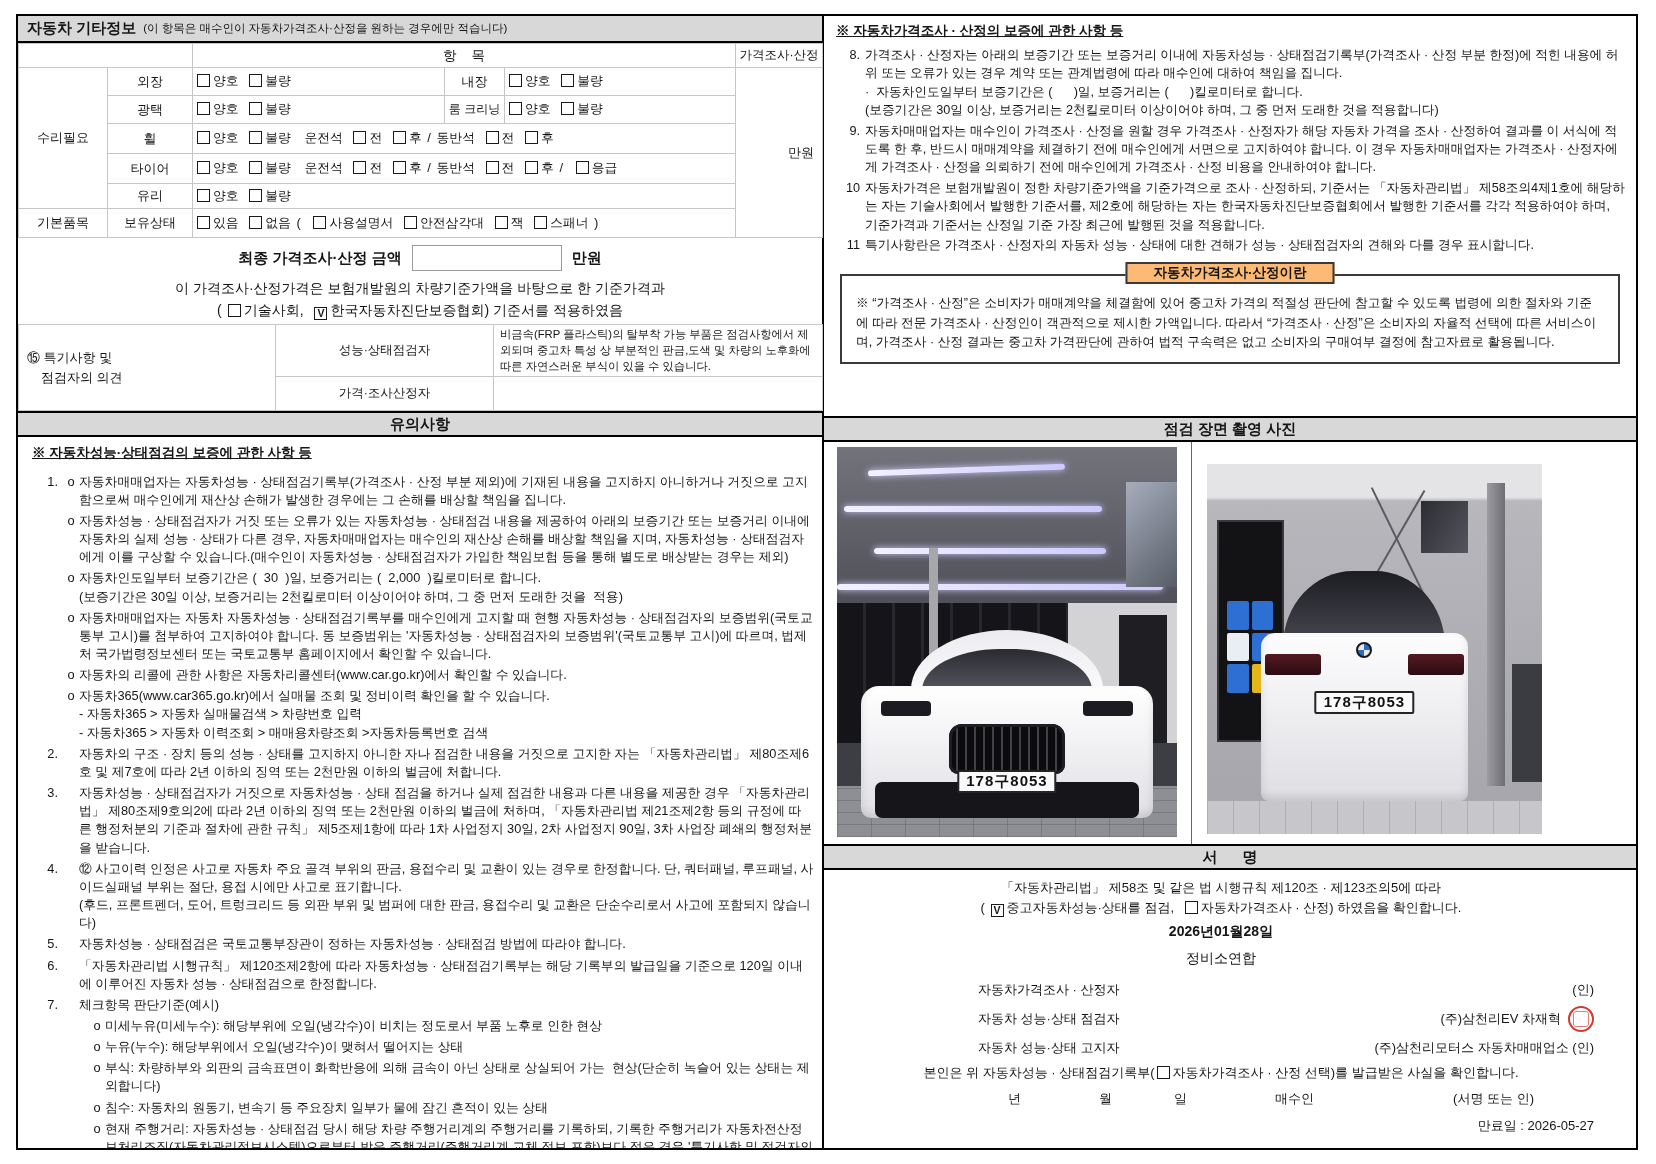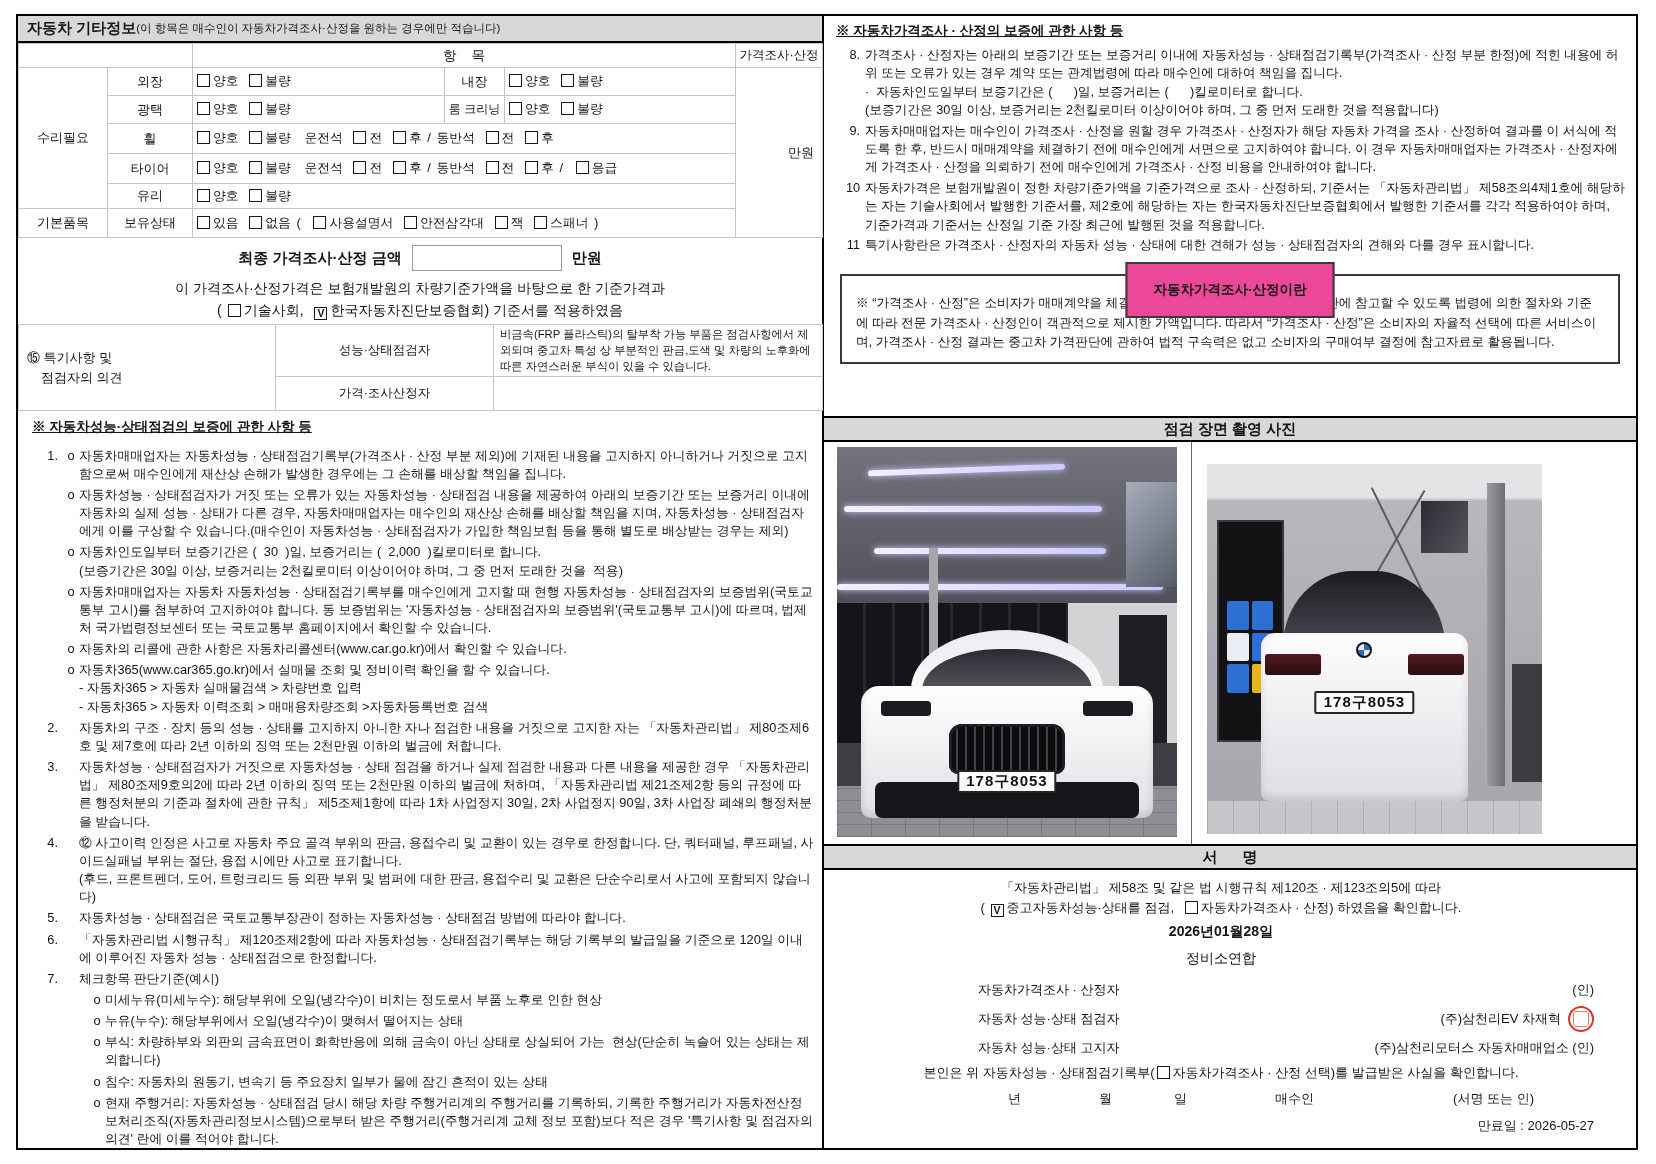--- a/index.html
+++ b/index.html
@@ -12,21 +12,21 @@
   .rcol{flex:1;display:flex;flex-direction:column;box-sizing:border-box;}
 
   
   .bar{height:26px;flex:none;background:#d8d8d8;border-top:2px solid #000;border-bottom:2px solid #000;
        box-sizing:border-box;text-align:center;font-weight:bold;font-size:15px;line-height:22px;white-space:pre;}
 
   
   .oi-header{height:27px;flex:none;background:#d8d8d8;border-bottom:2px solid #000;box-sizing:border-box;
              display:flex;align-items:center;padding-left:9px;}
   .oi-title{font-weight:bold;font-size:15px;}
-  .oi-sub{font-size:11.5px;}
+  .oi-sub{font-size:11.5px;margin-left:7px;}
 
   table.ot{border-collapse:collapse;table-layout:fixed;width:804px;flex:none;}
   table.ot td{border:1px solid #c6c6c6;font-size:13px;padding:0 2px;box-sizing:border-box;}
   table.ot td.cat{text-align:center;}
   table.ot td.hd{text-align:center;font-size:13.5px;white-space:pre;border-radius:10px;}
   table.ot td.pricecol{font-size:12.5px;text-align:center;}
   table.ot td.pricecell{text-align:right;padding-right:8px;font-size:13px;vertical-align:middle;}
   .opt{white-space:nowrap;}
   .cb{display:inline-block;width:13px;height:13px;border:1.6px solid #1a1a1a;box-sizing:border-box;
       vertical-align:-2px;margin:0 3px 0 7px;text-align:center;font-weight:bold;font-size:10.5px;line-height:10px;background:#fff;}
@@ -53,22 +53,22 @@
   .n-bul{width:16px;flex:none;text-align:center;}
   .n-txt{flex:1;white-space:pre-wrap;}
 
   
   .pn-wrap{height:400px;flex:none;box-sizing:border-box;padding:4px 10px 0 10px;display:flex;flex-direction:column;overflow:hidden;}
   .pn-title{font-weight:bold;font-size:13.5px;text-decoration:underline;margin:2px 0 6px 2px;}
   .p-row{display:flex;margin-bottom:2px;font-size:12.7px;line-height:1.45;}
   .p-num{width:26px;flex:none;text-align:right;padding-right:5px;}
   .p-txt{flex:1;white-space:pre-wrap;}
   .def-box{margin:18px 6px 8px 6px;border:2px solid #3a3a3a;position:relative;padding:18px 14px 10px 14px;}
-  .def-title{position:absolute;top:-14px;left:50%;transform:translateX(-50%);background:#ec4899;border:2px solid #3a3a3a;
-             padding:17px 26px;font-weight:bold;font-size:13.5px;white-space:nowrap;}
+  .def-title{position:absolute;top:-14px;left:50%;transform:translateX(-50%);background:#fdba74;border:2px solid #3a3a3a;
+             padding:0 26px;font-weight:bold;font-size:13.5px;white-space:nowrap;}
   .def-text{font-size:12.7px;line-height:1.5;white-space:pre-wrap;}
 
   
   .photo-area{height:402px;flex:none;display:flex;box-sizing:border-box;background:#fff;}
   .photo-cell{box-sizing:border-box;}
   .photo-cell.left{width:368px;flex:none;border-right:1.5px solid #666;}
   .photo-cell.right{flex:1;}
   .photo{position:relative;overflow:hidden;background:#3d3d44;}
   .photo.front{width:340px;height:390px;margin:5px 0 0 13px;}
   .photo.rear{width:335px;height:370px;margin:22px 0 0 15px;}
@@ -285,20 +285,21 @@
         <td class="sp-mid">성능·상태점검자</td>
         <td class="sp-note">비금속(FRP 플라스틱)의 탈부착 가능 부품은 점검사항에서 제외되며 중고차 특성 상 부분적인 판금,도색 및 차량의 노후화에 따른 자연스러운 부식이 있을 수 있습니다.</td>
       </tr>
       <tr style="height:34px">
         <td class="sp-mid">가격·조사산정자</td>
         <td class="sp-note"></td>
       </tr>
     </tbody>
         </table>
 
+    <div class="bar">유의사항</div>
 
     <div class="notice-body">
       <div class="notice-sub">※ 자동차성능·상태점검의 보증에 관한 사항 등</div>
       <div>
 
           <div class="n-row">
             <span class="n-num">1.</span>
             <span class="n-bul">o</span>
             <span class="n-txt">자동차매매업자는 자동차성능 · 상태점검기록부(가격조사 · 산정 부분 제외)에 기재된 내용을 고지하지 아니하거나 거짓으로 고지함으로써 매수인에게 재산상 손해가 발생한 경우에는 그 손해를 배상할 책임을 집니다.</span>
           </div>

